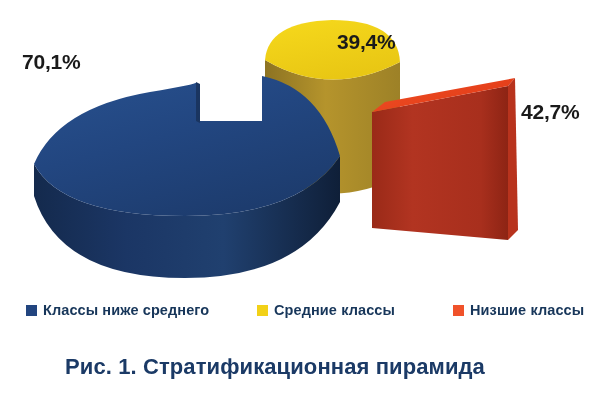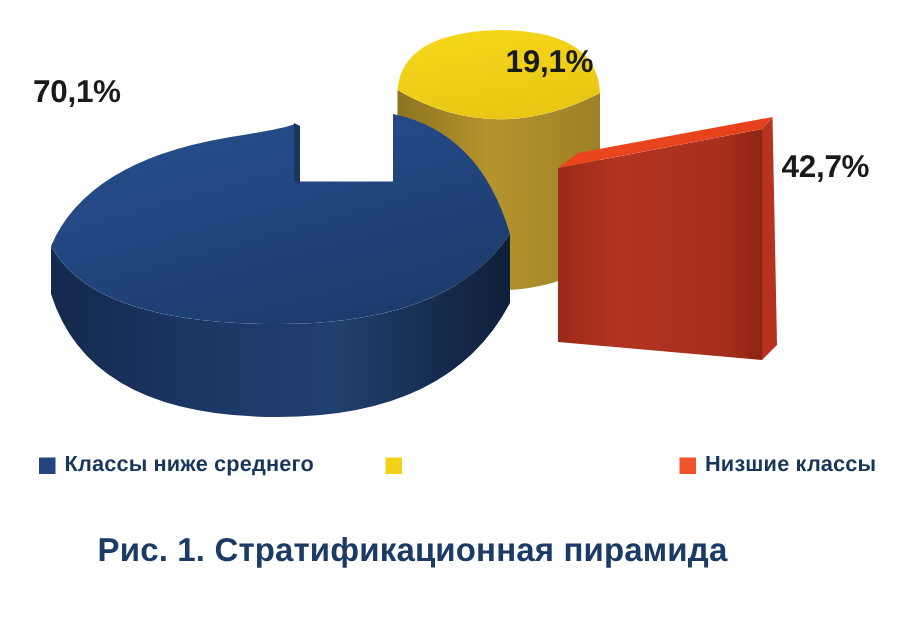--- a/index.html
+++ b/index.html
@@ -192,31 +192,32 @@
                  L 262,60
                  Q 320,72 340,140
                  Q 300,200 185,200
                  Q 62,200 34,148 Z" fill="url(#gBlueTop)"></path>
 
         <path d="M 196,66 L 196,105 L 200,107 L 200,68 Z" fill="#1a3560"></path>
       </g>
     </svg>
 
     <div class="dlabel" id="label-blue">70,1%</div>
-    <div class="dlabel" id="label-yellow">19,1%</div>
+    <div class="dlabel" id="label-yellow">39,4%</div>
     <div class="dlabel" id="label-red">42,7%</div>
   </div>
 
   <div class="legend">
     <div class="legend-item" id="legend-item-0">
       <span class="legend-swatch" style="background:#22457f"></span>
       <span class="legend-label">Классы ниже среднего</span>
     </div>
     <div class="legend-item" id="legend-item-1">
       <span class="legend-swatch" style="background:#f2d118"></span>
+      <span class="legend-label">Средние классы</span>
     </div>
     <div class="legend-item" id="legend-item-2">
       <span class="legend-swatch" style="background:#f0522a"></span>
       <span class="legend-label">Низшие классы</span>
     </div>
   </div>
 
   <div class="caption">Рис. 1. Стратификационная пирамида</div>
 
 </div>

